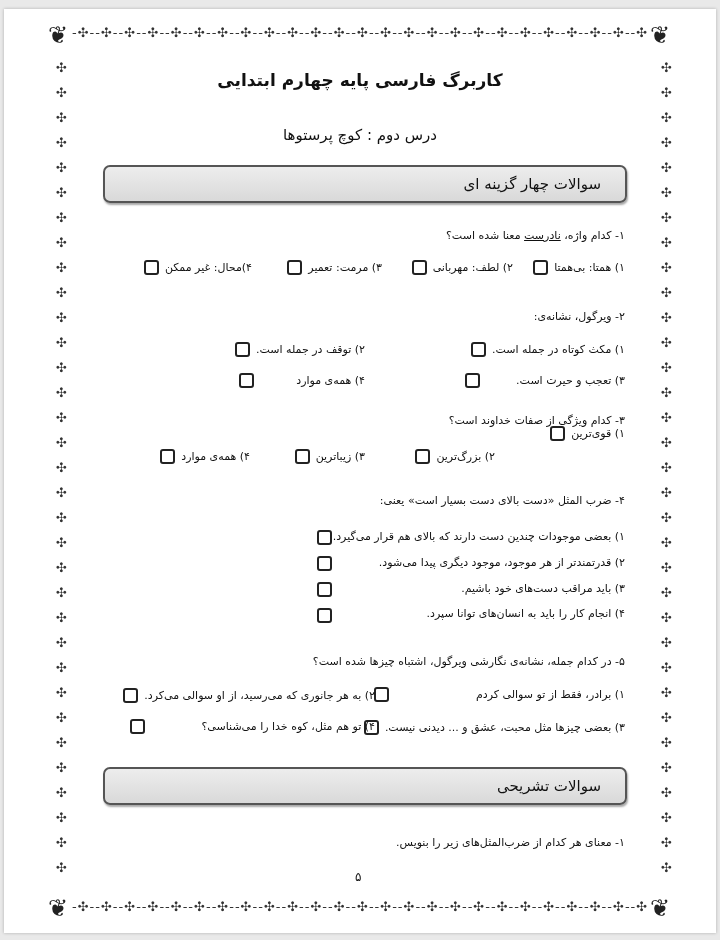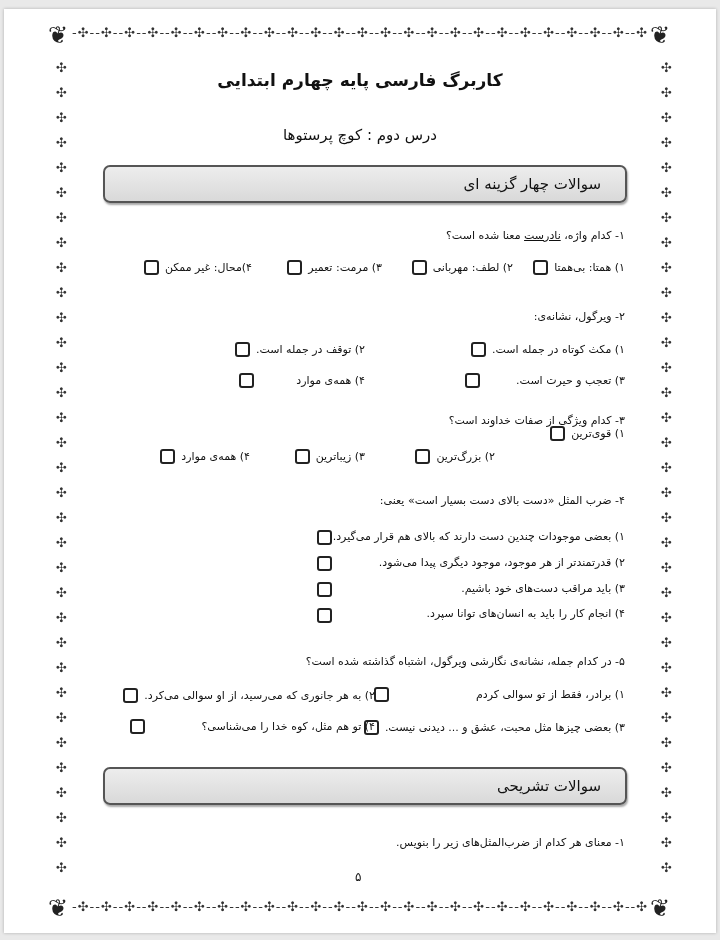--- a/index.html
+++ b/index.html
@@ -144,21 +144,21 @@
   <span>۳)  باید مراقب دست‌های خود باشیم.</span>
 </div>
 <span class="cb cb-lone" style="top:582px; left:317px;"></span>
 <div class="opt" style="top:607px; right:95px;">
   <span>۴)  انجام کار را باید به انسان‌های توانا سپرد.</span>
 </div>
 <span class="cb cb-lone" style="top:608px; left:317px;"></span>
 
 <div class="q rtl" style="top:655px;">
   <span>۵-</span>
-  <span>در کدام جمله، نشانه‌ی نگارشی ویرگول، اشتباه گذاشته شده است؟</span>
+  <span>در کدام جمله، نشانه‌ی نگارشی ویرگول، اشتباه چیزها شده است؟</span>
 </div>
 <div class="opt" style="top:688px; right:95px;">
   <span>۱)  برادر، فقط از تو سوالی کردم</span>
 </div>
 <span class="cb cb-lone" style="top:687px; left:374px;"></span>
 <div class="opt" style="top:688px; right:345px;padding-left:30px;">
   <span>۲) به هر جانوری که می‌رسید، از او سوالی می‌کرد.</span>
   <span class="cb"></span>
 </div>
 <div class="opt" style="top:720px; right:95px;padding-left:32px;">

